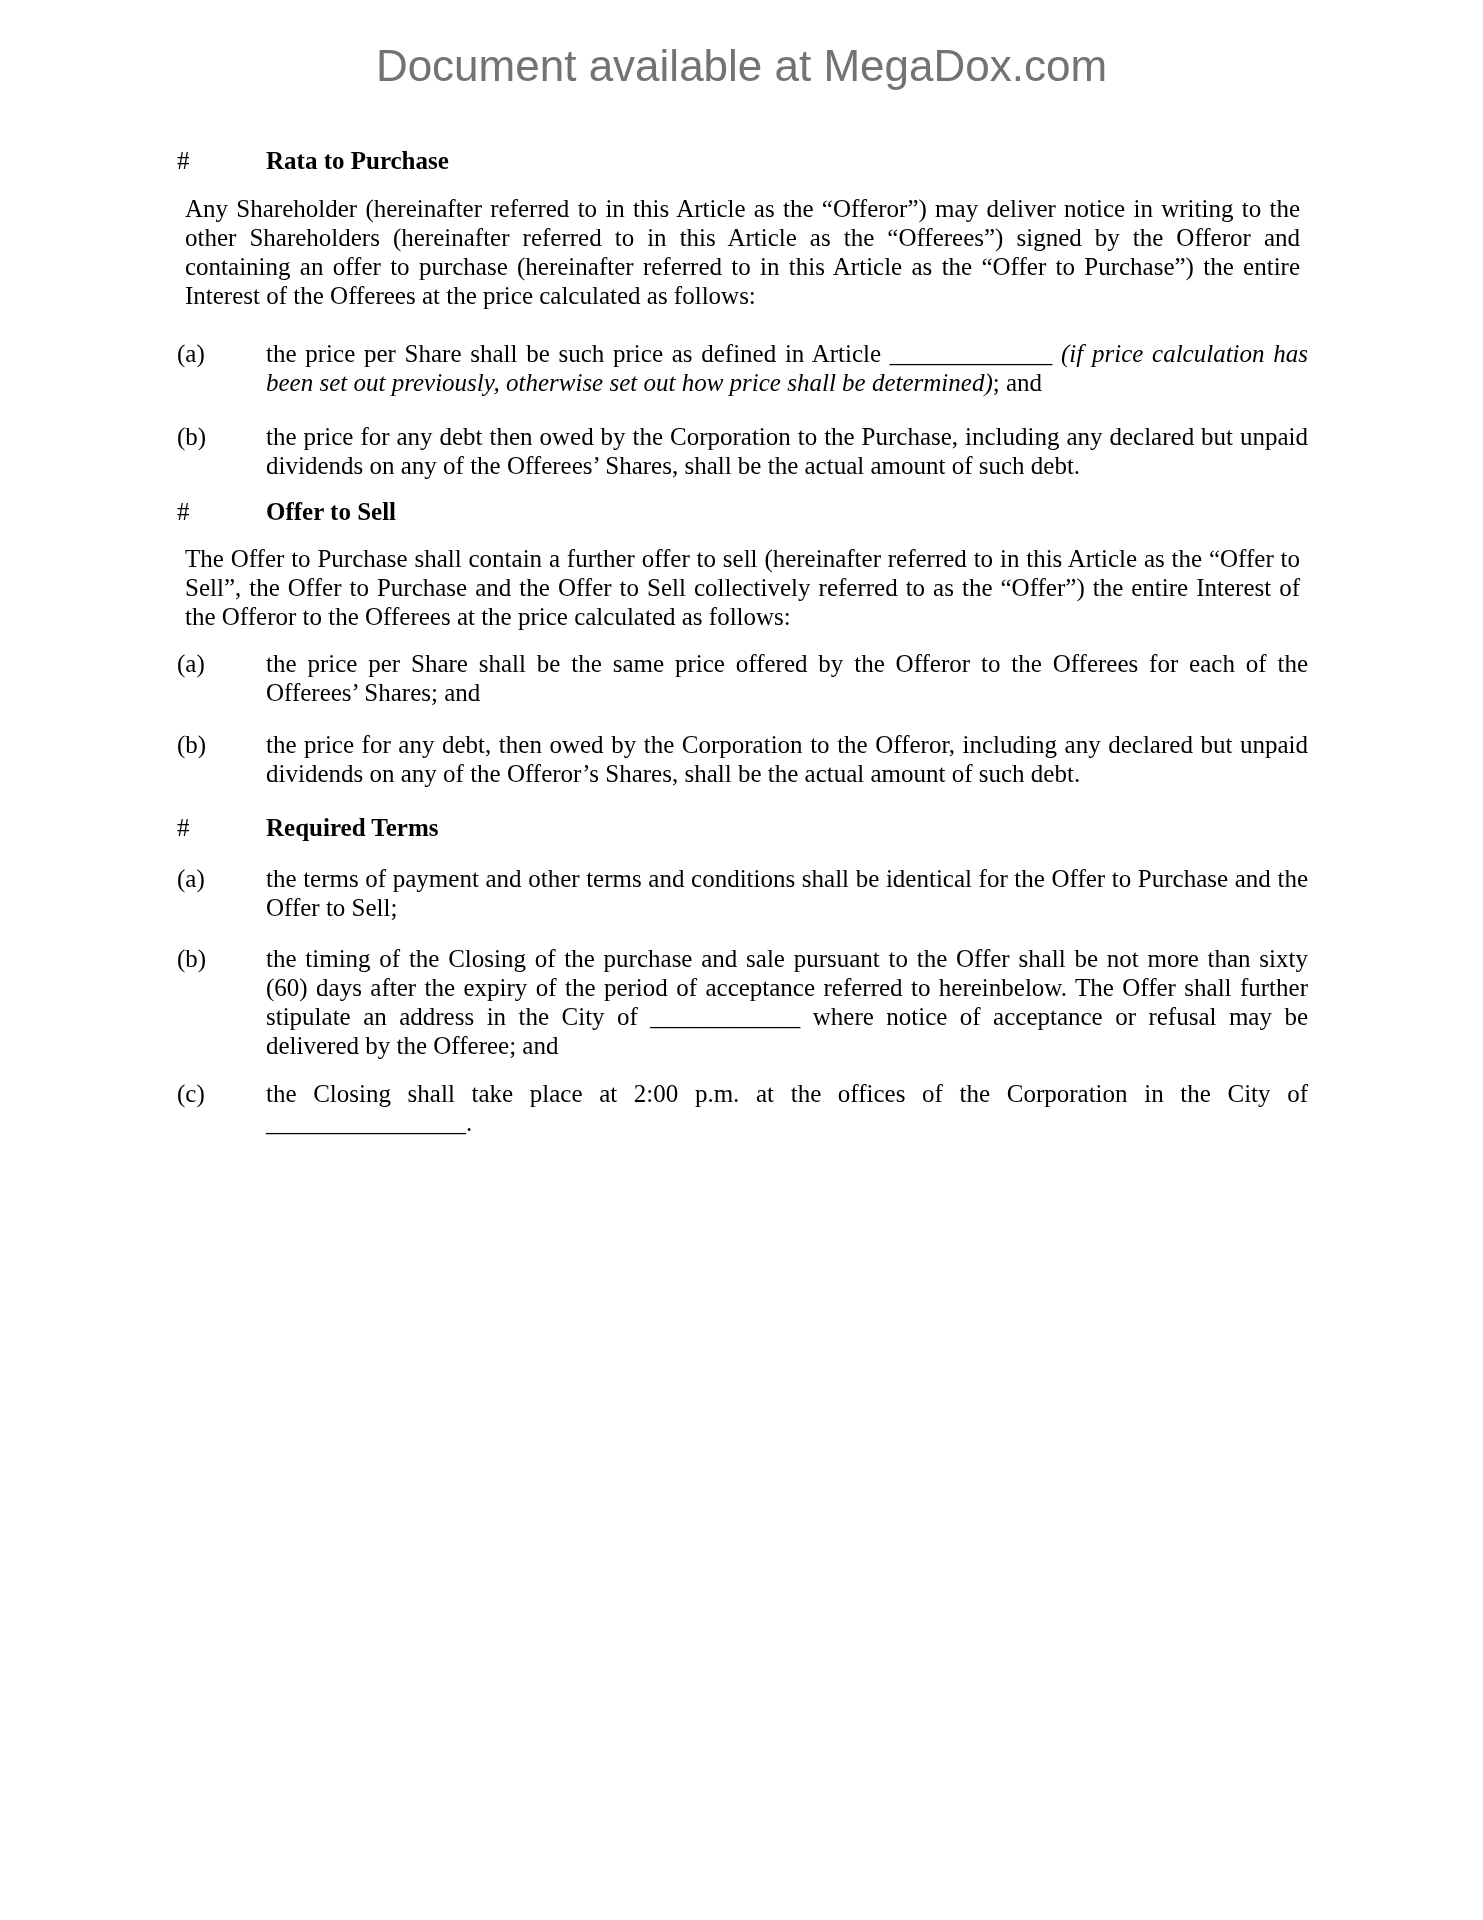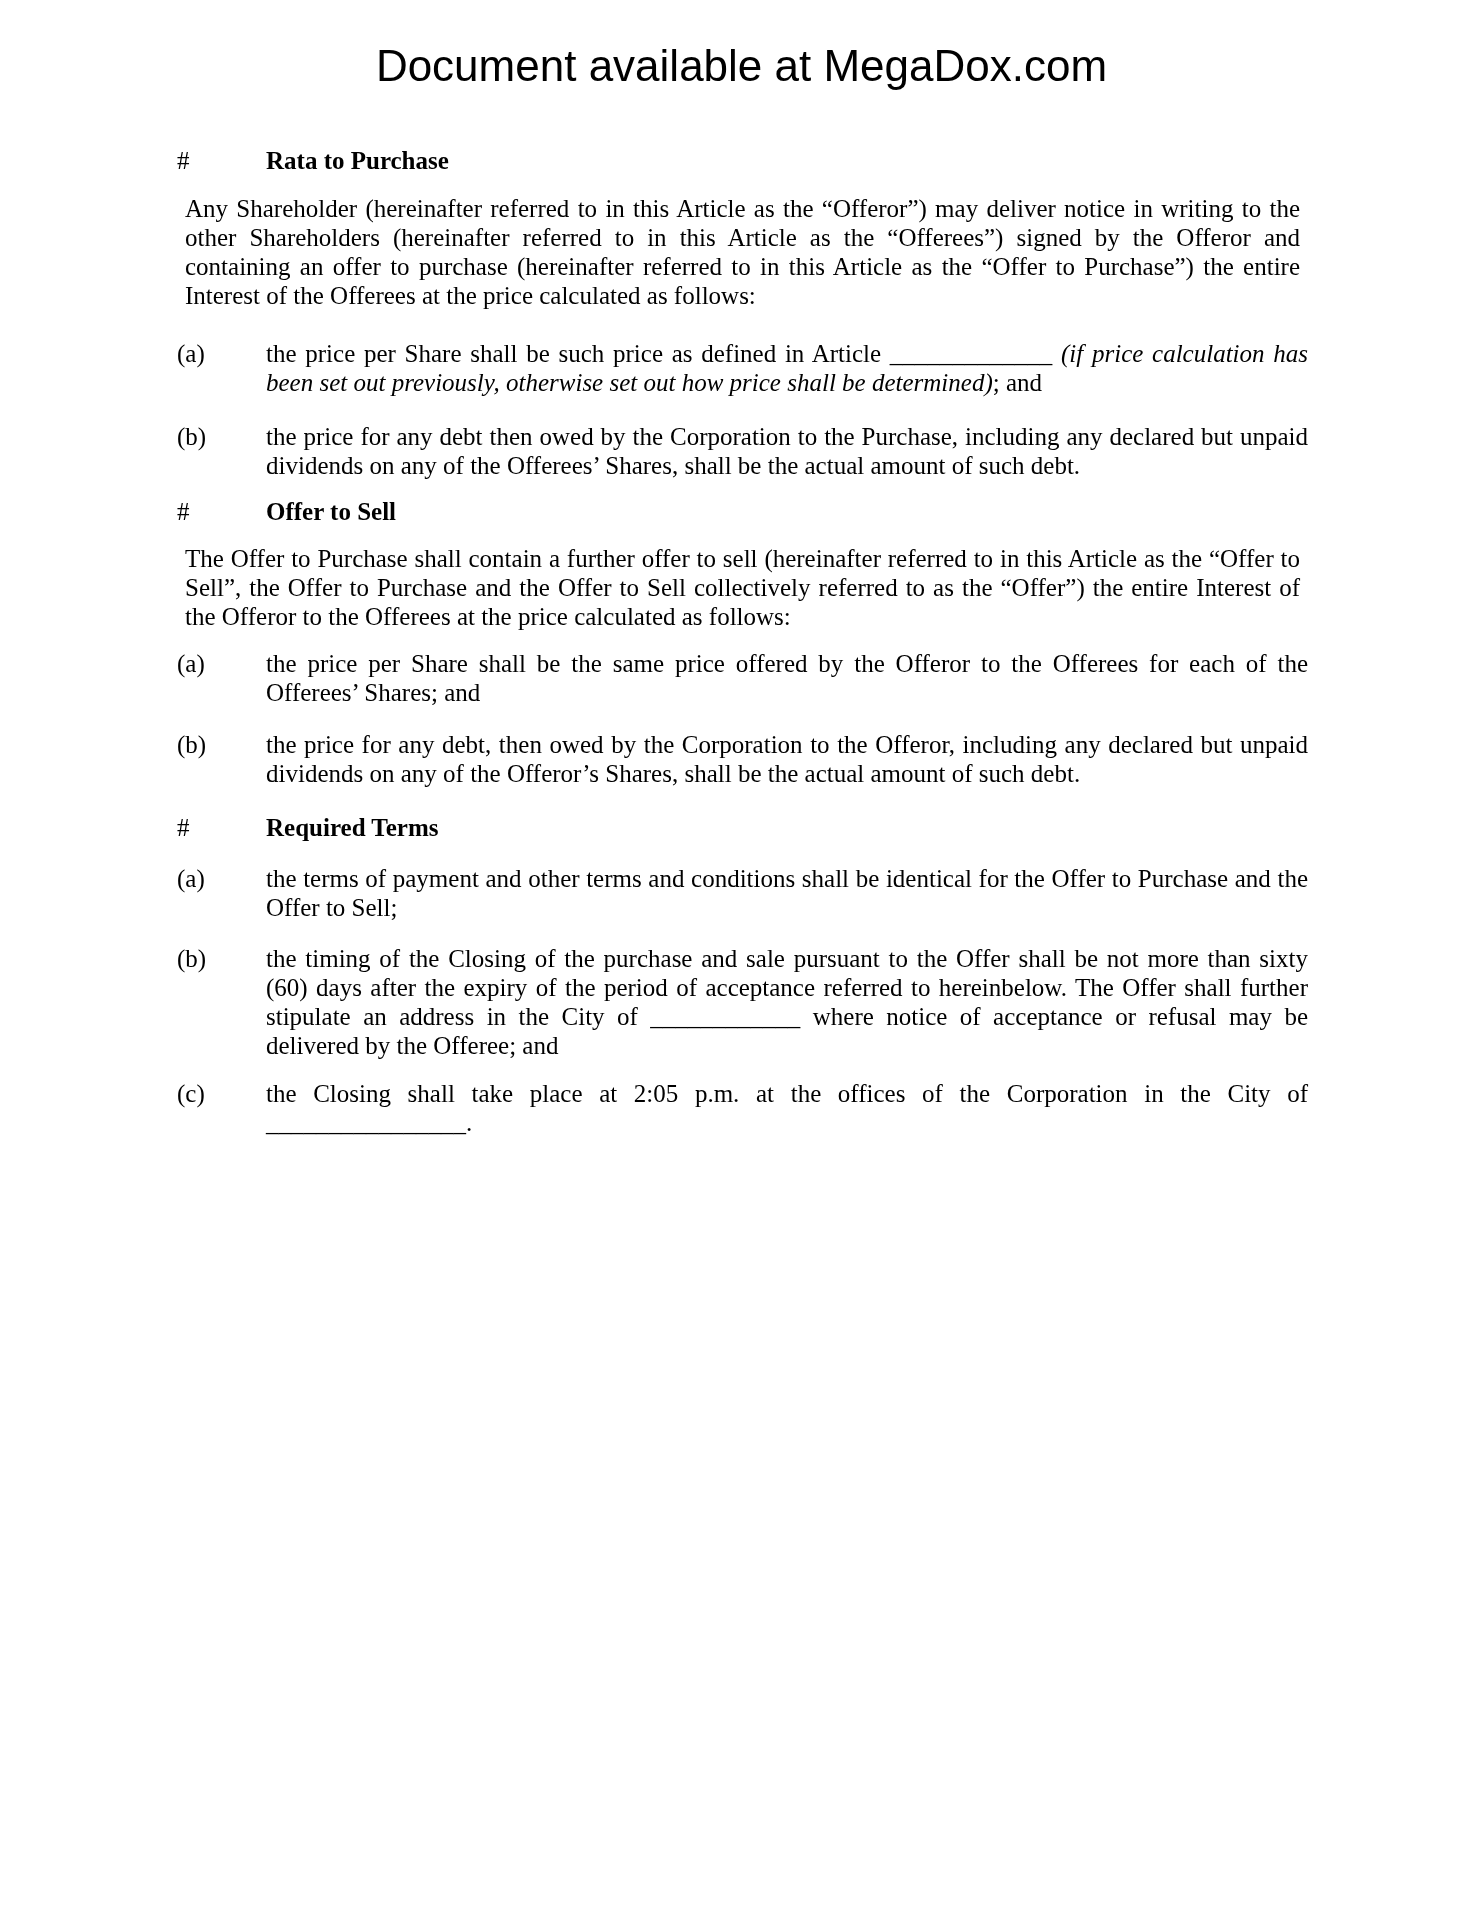--- a/index.html
+++ b/index.html
@@ -5,21 +5,21 @@
   html,body{margin:0;padding:0;background:#ffffff;}
   body{width:1483px;height:1920px;overflow:hidden;}
   .page{
     width:1483px;height:1920px;background:#ffffff;
     font-family:"Liberation Serif", serif;color:#000;
     position:relative;box-sizing:border-box;
   }
   .watermark{
     padding-top:42px;text-align:center;
     font-family:"Liberation Sans", sans-serif;
-    font-size:44px;line-height:48px;color:#000000;
+    font-size:44px;line-height:48px;color:#737373;
   }
   .doc-title{
     margin:76px 0 0;text-align:center;
     font-size:30px;line-height:36px;font-weight:bold;letter-spacing:.5px;
   }
   .content{margin:0 175px 0 177px;font-size:25px;line-height:29px;}
   .h-row{display:flex;font-size:25px;line-height:29px;}
   .h-row .h-text{font-weight:bold;}
   .marker{width:89px;flex:none;font-weight:normal;}
   .para{margin:8px;text-align:justify;}
@@ -85,18 +85,18 @@
       <span class="item-body">the terms of payment and other terms and conditions shall be identical for the Offer to Purchase and the Offer to Sell;</span>
     </div>
 
     <div class="item mt22">
       <span class="item-label">(b)</span>
       <span class="item-body"><span>the timing of the Closing of the purchase and sale pursuant to the Offer shall be not more than sixty (60) days after the expiry of the period of acceptance referred to hereinbelow.  The Offer shall further stipulate an address in the City of </span><span>____________</span><span> where notice of acceptance or refusal may be delivered by the Offeree; and</span></span>
     </div>
 
     <div class="item mt19">
       <span class="item-label">(c)</span>
-      <span class="item-body"><span>the Closing shall take place at 2:05 p.m. at the offices of the Corporation in the City of </span><span>________________</span><span>.</span></span>
+      <span class="item-body"><span>the Closing shall take place at 2:00 p.m. at the offices of the Corporation in the City of </span><span>________________</span><span>.</span></span>
     </div>
 
 
   </div>
 </div>
 
 </body></html>

